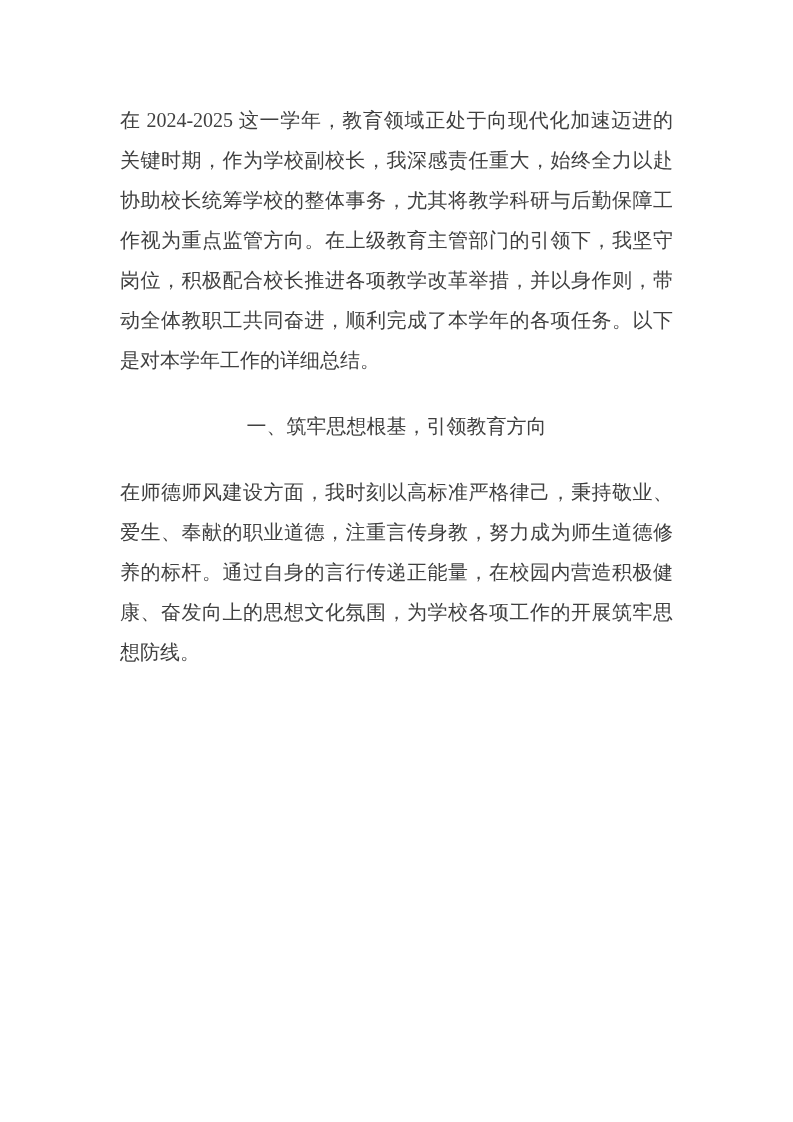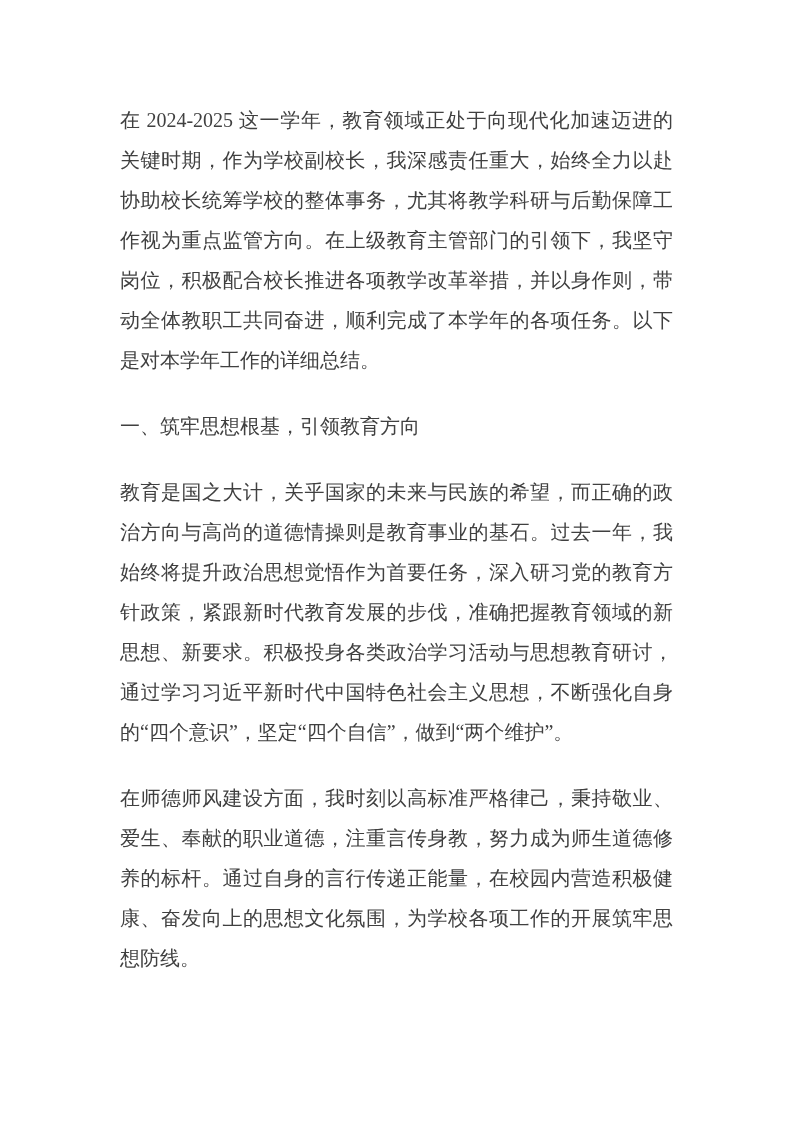--- a/index.html
+++ b/index.html
@@ -21,28 +21,27 @@
   }
   .doc-block {
     font-size: 20px;
     line-height: 40px;
     text-align: justify;
     margin: 0 0 26px 0;
     font-weight: 400;
     word-break: break-all;
   }
   .doc-block.heading {
-    text-align: left;
+    text-align: center;
   }
 </style>
 </head>
 <body>
 
 <div class="page">
   <p class="doc-block paragraph">在 2024-2025 这一学年，教育领域正处于向现代化加速迈进的关键时期，作为学校副校长，我深感责任重大，始终全力以赴协助校长统筹学校的整体事务，尤其将教学科研与后勤保障工作视为重点监管方向。在上级教育主管部门的引领下，我坚守岗位，积极配合校长推进各项教学改革举措，并以身作则，带动全体教职工共同奋进，顺利完成了本学年的各项任务。以下是对本学年工作的详细总结。</p>
 
   <p class="doc-block heading">一、筑牢思想根基，引领教育方向</p>
 
-  <p class="doc-block paragraph">教育是国之大计，关乎国家的未来与民族的希望，而正确的政治方向与高尚的道德情操则是教育事业的基石。过去一年，我始终将提升政治思想觉悟作为首要任务，深入研习党的教育方针政策，紧跟新时代教育发展的步伐，准确把握教育领域的新思想、新要求。积极投身各类政治学习活动与思想教育研讨，通过学习习近平新时代中国特色社会主义思想，不断强化自身的“四个意识”，坚定“四个自信”，做到“两个维护”。</p>
 
   <p class="doc-block paragraph">在师德师风建设方面，我时刻以高标准严格律己，秉持敬业、爱生、奉献的职业道德，注重言传身教，努力成为师生道德修养的标杆。通过自身的言行传递正能量，在校园内营造积极健康、奋发向上的思想文化氛围，为学校各项工作的开展筑牢思想防线。</p>
 
 </div>
 
 </body></html>

